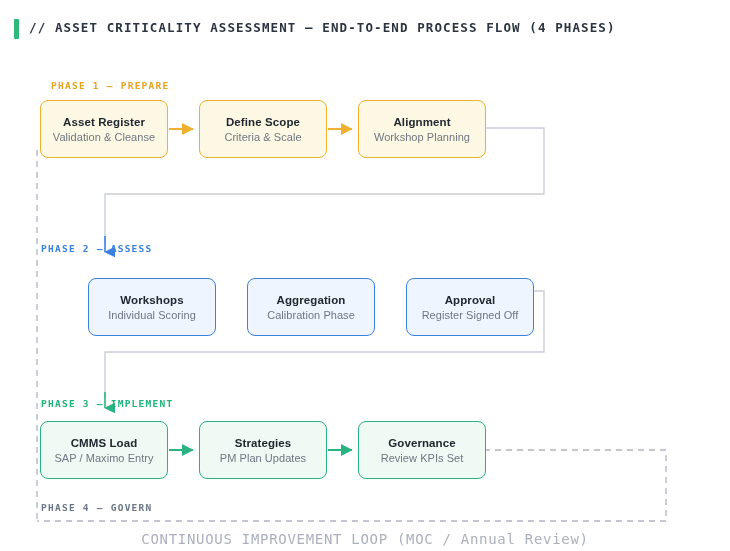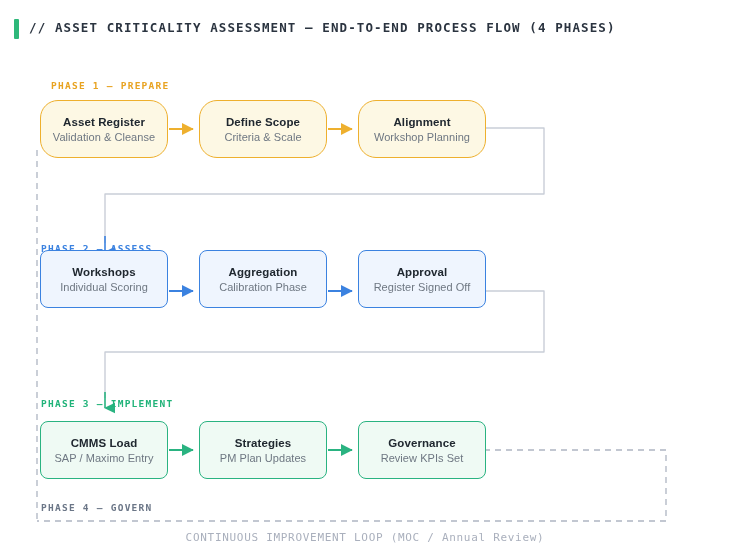--- a/index.html
+++ b/index.html
@@ -55,28 +55,28 @@
     font-size:11px;font-weight:400;color:#6e7782;
     line-height:13px;margin-top:2px;letter-spacing:.05px;
   }
 
   
   .th-prepare  {background:#fdf8e4;border-color:#eeb02e;}
   .th-assess   {background:#eff5fe;border-color:#3b82e0;}
   .th-implement{background:#effaf4;border-color:#2ab381;}
 
   
-  .r1{top:100px;border-radius:18px;} .r2{top:250px;} .r3{top:421px;}
+  .r1{top:100px;} .r2{top:278px;margin-left:48px;} .r3{top:421px;}
   .c1{left:40px;} .c2{left:199px;} .c3{left:358px;}
 
   
   .caption{
     position:absolute;left:0;top:531px;width:730px;text-align:center;
     font-family:"DejaVu Sans Mono", monospace;
-    font-size:11px;letter-spacing:.7px;color:#aab0bd;
+    font-size:14px;letter-spacing:.7px;color:#aab0bd;
   }
 </style>
 </head>
 <body>
 
 <div id="canvas">
 
   <div class="header">
     <div class="accent-bar"></div>
     <div class="title">// ASSET CRITICALITY ASSESSMENT — END-TO-END PROCESS FLOW (4 PHASES)</div>

